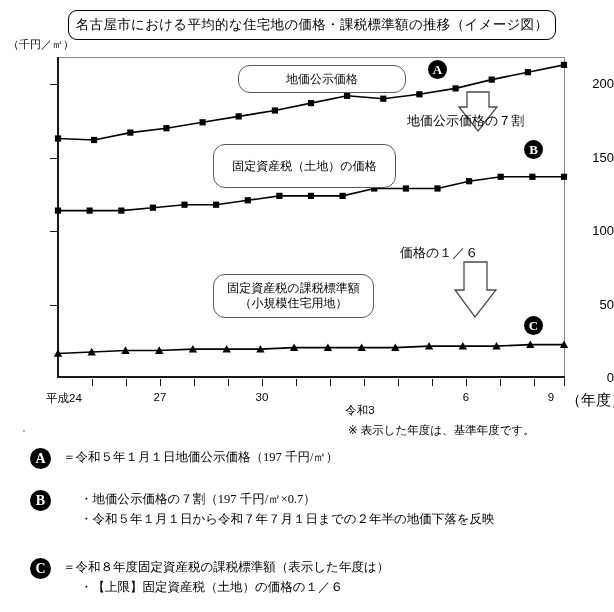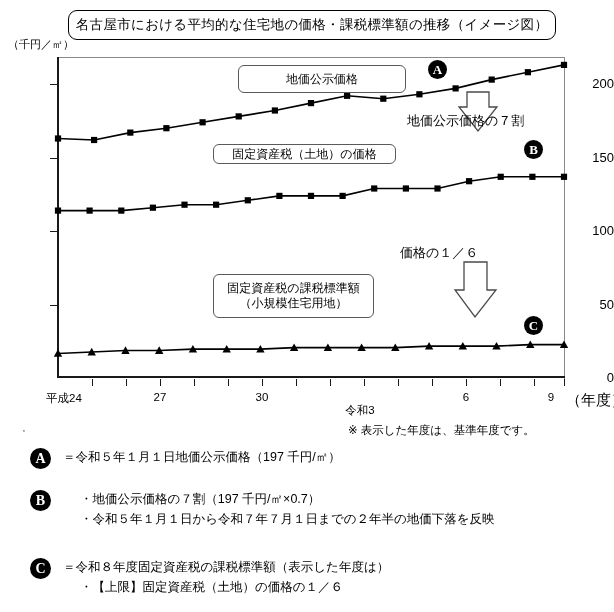--- a/index.html
+++ b/index.html
@@ -118,33 +118,33 @@
     top: 0;
     width: 614px;
     height: 612px;
     pointer-events: none;
   }
 
   
   .legend-box {
     position: absolute;
     border: 1.2px solid #5a5a5a;
-    border-radius: 6px;
+    border-radius: 12px;
     background: #ffffff;
     box-sizing: border-box;
     display: flex;
     flex-direction: column;
     align-items: center;
     justify-content: center;
     font-size: 12px;
     line-height: 15px;
     white-space: nowrap;
   }
   #legend-box-koji { left: 238px; top: 65px;  width: 168px; height: 28px; }
-  #legend-box-kotei { left: 213px; top: 144px; width: 183px; height: 20px; }
+  #legend-box-kotei { left: 213px; top: 144px; width: 183px; height: 44px; }
   #legend-box-kazei { left: 213px; top: 274px; width: 161px; height: 44px; text-align: center; }
 
   
   .arrow-note {
     position: absolute;
     font-size: 13px;
     line-height: 15px;
     text-align: left;
     white-space: nowrap;
   }
@@ -204,20 +204,21 @@
     font-weight: bold;
     display: flex;
     align-items: center;
     justify-content: center;
     font-family: "Liberation Serif", "DejaVu Serif", serif;
   }
   .note-block .note-lines {
     margin-left: 33px;
     font-size: 12.5px;
     line-height: 20px;
+    font-family: Liberation Serif, serif;
   }
   .note-block .note-sub {
     padding-left: 17px;
   }
   #note-a { top: 447px; }
   #note-b { top: 489px; }
   #note-c { top: 557px; }
 </style>
 </head>
 <body>

